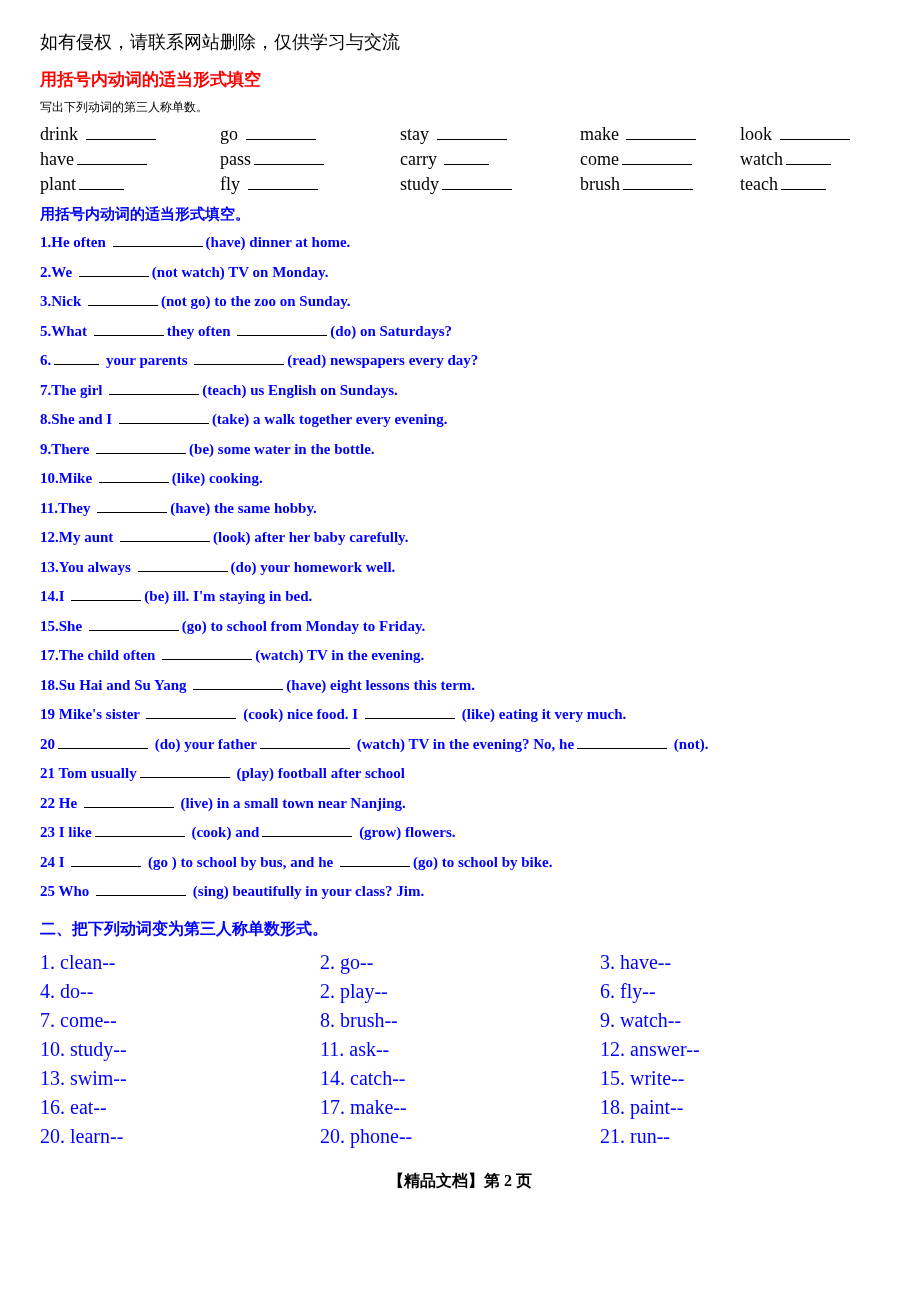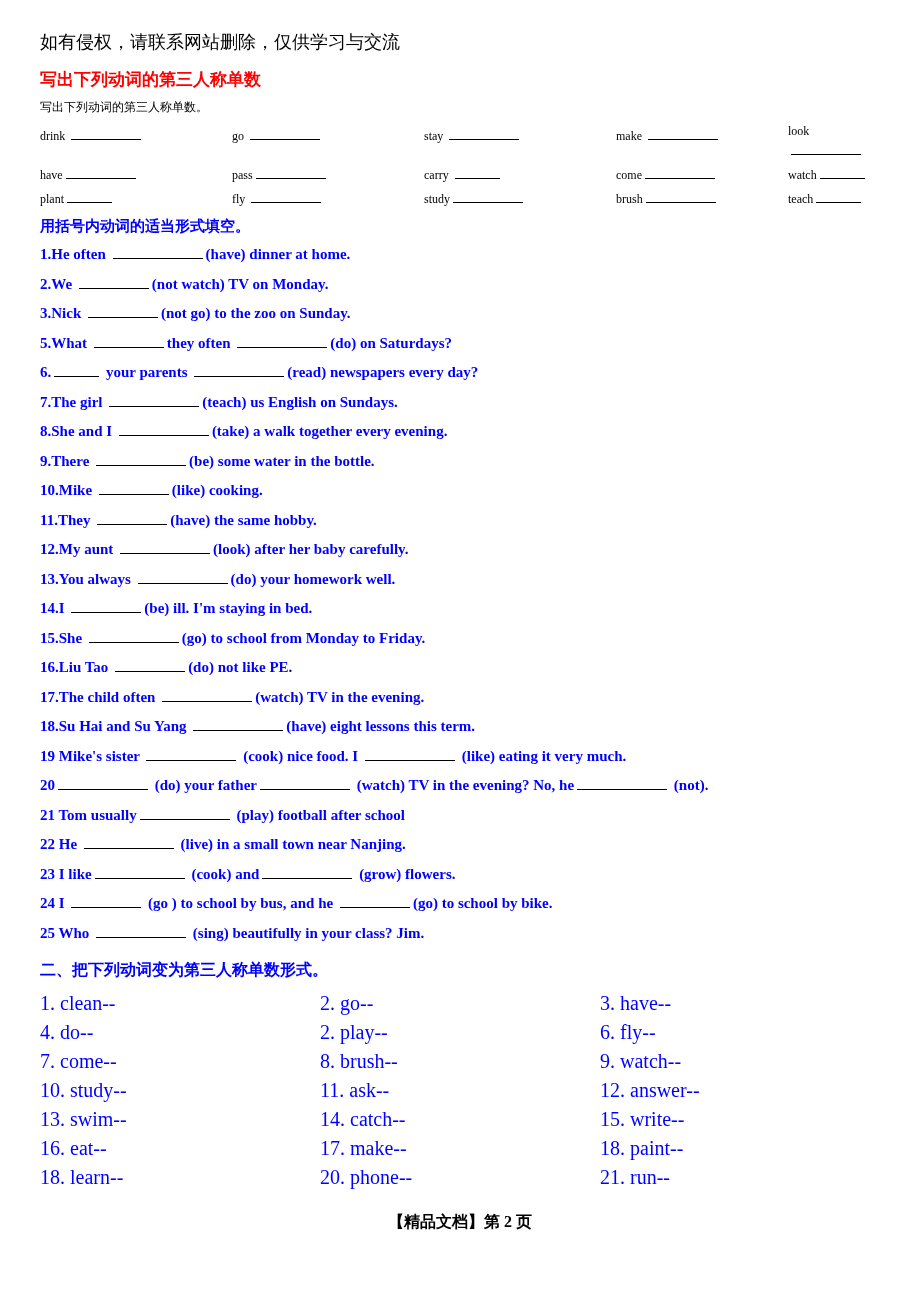--- a/index.html
+++ b/index.html
@@ -23,24 +23,24 @@
       font-weight: bold;
       margin-bottom: 8px;
     }
     .section-title {
       color: #000;
       font-size: 12px;
       margin-bottom: 8px;
     }
     .word-row {
       display: flex;
-      gap: 12px;
+      gap: 0;
       margin-bottom: 4px;
       color: #000;
-      font-size: 12px;
+      font-size: 18px;
     }
     .blank {
       display: inline-block;
       border-bottom: 1px solid #000;
       min-width: 70px;
       height: 16px;
       margin: 0 3px;
     }
     .blank-short {
       min-width: 45px;
@@ -84,21 +84,21 @@
       font-weight: bold;
       margin-top: 20px;
       text-align: center;
     }
   </style>
 </head>
 <body>
 
 <div class="header-notice">如有侵权，请联系网站删除，仅供学习与交流</div>
 
-<div class="main-title">写出下列动词的第三人称单数</div>
+<div class="main-title">用括号内动词的适当形式填空</div>
 
 <div class="section-title">写出下列动词的第三人称单数。</div>
 
 <div>
 
   <div class="word-row">
     <span style="min-width:180px;color:#000">drink <span class="blank"></span></span>
     <span style="min-width:180px;color:#000">go <span class="blank"></span></span>
     <span style="min-width:180px;color:#000">stay <span class="blank"></span></span>
     <span style="min-width:160px;color:#000">make <span class="blank"></span></span>
@@ -132,21 +132,20 @@
   <div class="exercise-line">6.<span class="blank blank-short"></span> your parents <span class="blank blank-long"></span>(read) newspapers every day?</div>
   <div class="exercise-line">7.The girl <span class="blank blank-long"></span>(teach) us English on Sundays.</div>
   <div class="exercise-line">8.She and I <span class="blank blank-long"></span>(take) a walk together every evening.</div>
   <div class="exercise-line">9.There <span class="blank blank-long"></span>(be) some water in the bottle.</div>
   <div class="exercise-line">10.Mike <span class="blank"></span>(like) cooking.</div>
   <div class="exercise-line">11.They <span class="blank"></span>(have) the same hobby.</div>
   <div class="exercise-line">12.My aunt <span class="blank blank-long"></span>(look) after her baby carefully.</div>
   <div class="exercise-line">13.You always <span class="blank blank-long"></span>(do) your homework well.</div>
   <div class="exercise-line">14.I <span class="blank"></span>(be) ill. I'm staying in bed.</div>
   <div class="exercise-line">15.She <span class="blank blank-long"></span>(go) to school from Monday to Friday.</div>
-  <div class="exercise-line">16.Liu Tao <span class="blank"></span>(do) not like PE.</div>
   <div class="exercise-line">17.The child often <span class="blank blank-long"></span>(watch) TV in the evening.</div>
   <div class="exercise-line">18.Su Hai and Su Yang <span class="blank blank-long"></span>(have) eight lessons this term.</div>
   <div class="exercise-line">19 Mike's sister <span class="blank blank-long"></span> (cook) nice food.   I <span class="blank blank-long"></span> (like) eating it very much.</div>
   <div class="exercise-line">20<span class="blank blank-long"></span> (do) your father<span class="blank blank-long"></span> (watch) TV in the evening? No, he<span class="blank blank-long"></span> (not).</div>
   <div class="exercise-line">21 Tom usually<span class="blank blank-long"></span> (play) football after school</div>
   <div class="exercise-line">22 He <span class="blank blank-long"></span> (live) in a small town near Nanjing.</div>
   <div class="exercise-line">23 I like<span class="blank blank-long"></span> (cook) and<span class="blank blank-long"></span> (grow) flowers.</div>
   <div class="exercise-line">24 I <span class="blank"></span> (go ) to school by bus, and he <span class="blank"></span>(go) to school by bike.</div>
   <div class="exercise-line">25 Who <span class="blank blank-long"></span> (sing) beautifully in your class?   Jim.</div>
 </div>
@@ -180,21 +179,21 @@
       <td>13. swim--</td>
       <td>14. catch--</td>
       <td>15. write--</td>
     </tr>
     <tr>
       <td>16. eat--</td>
       <td>17. make--</td>
       <td>18. paint--</td>
     </tr>
     <tr>
-      <td>18. learn--</td>
+      <td>20. learn--</td>
       <td>20. phone--</td>
       <td>21. run--</td>
     </tr>
   </tbody>
     </table>
 </div>
 
 <div class="footer-text">【精品文档】第 2 页</div>
 
 </body></html>

